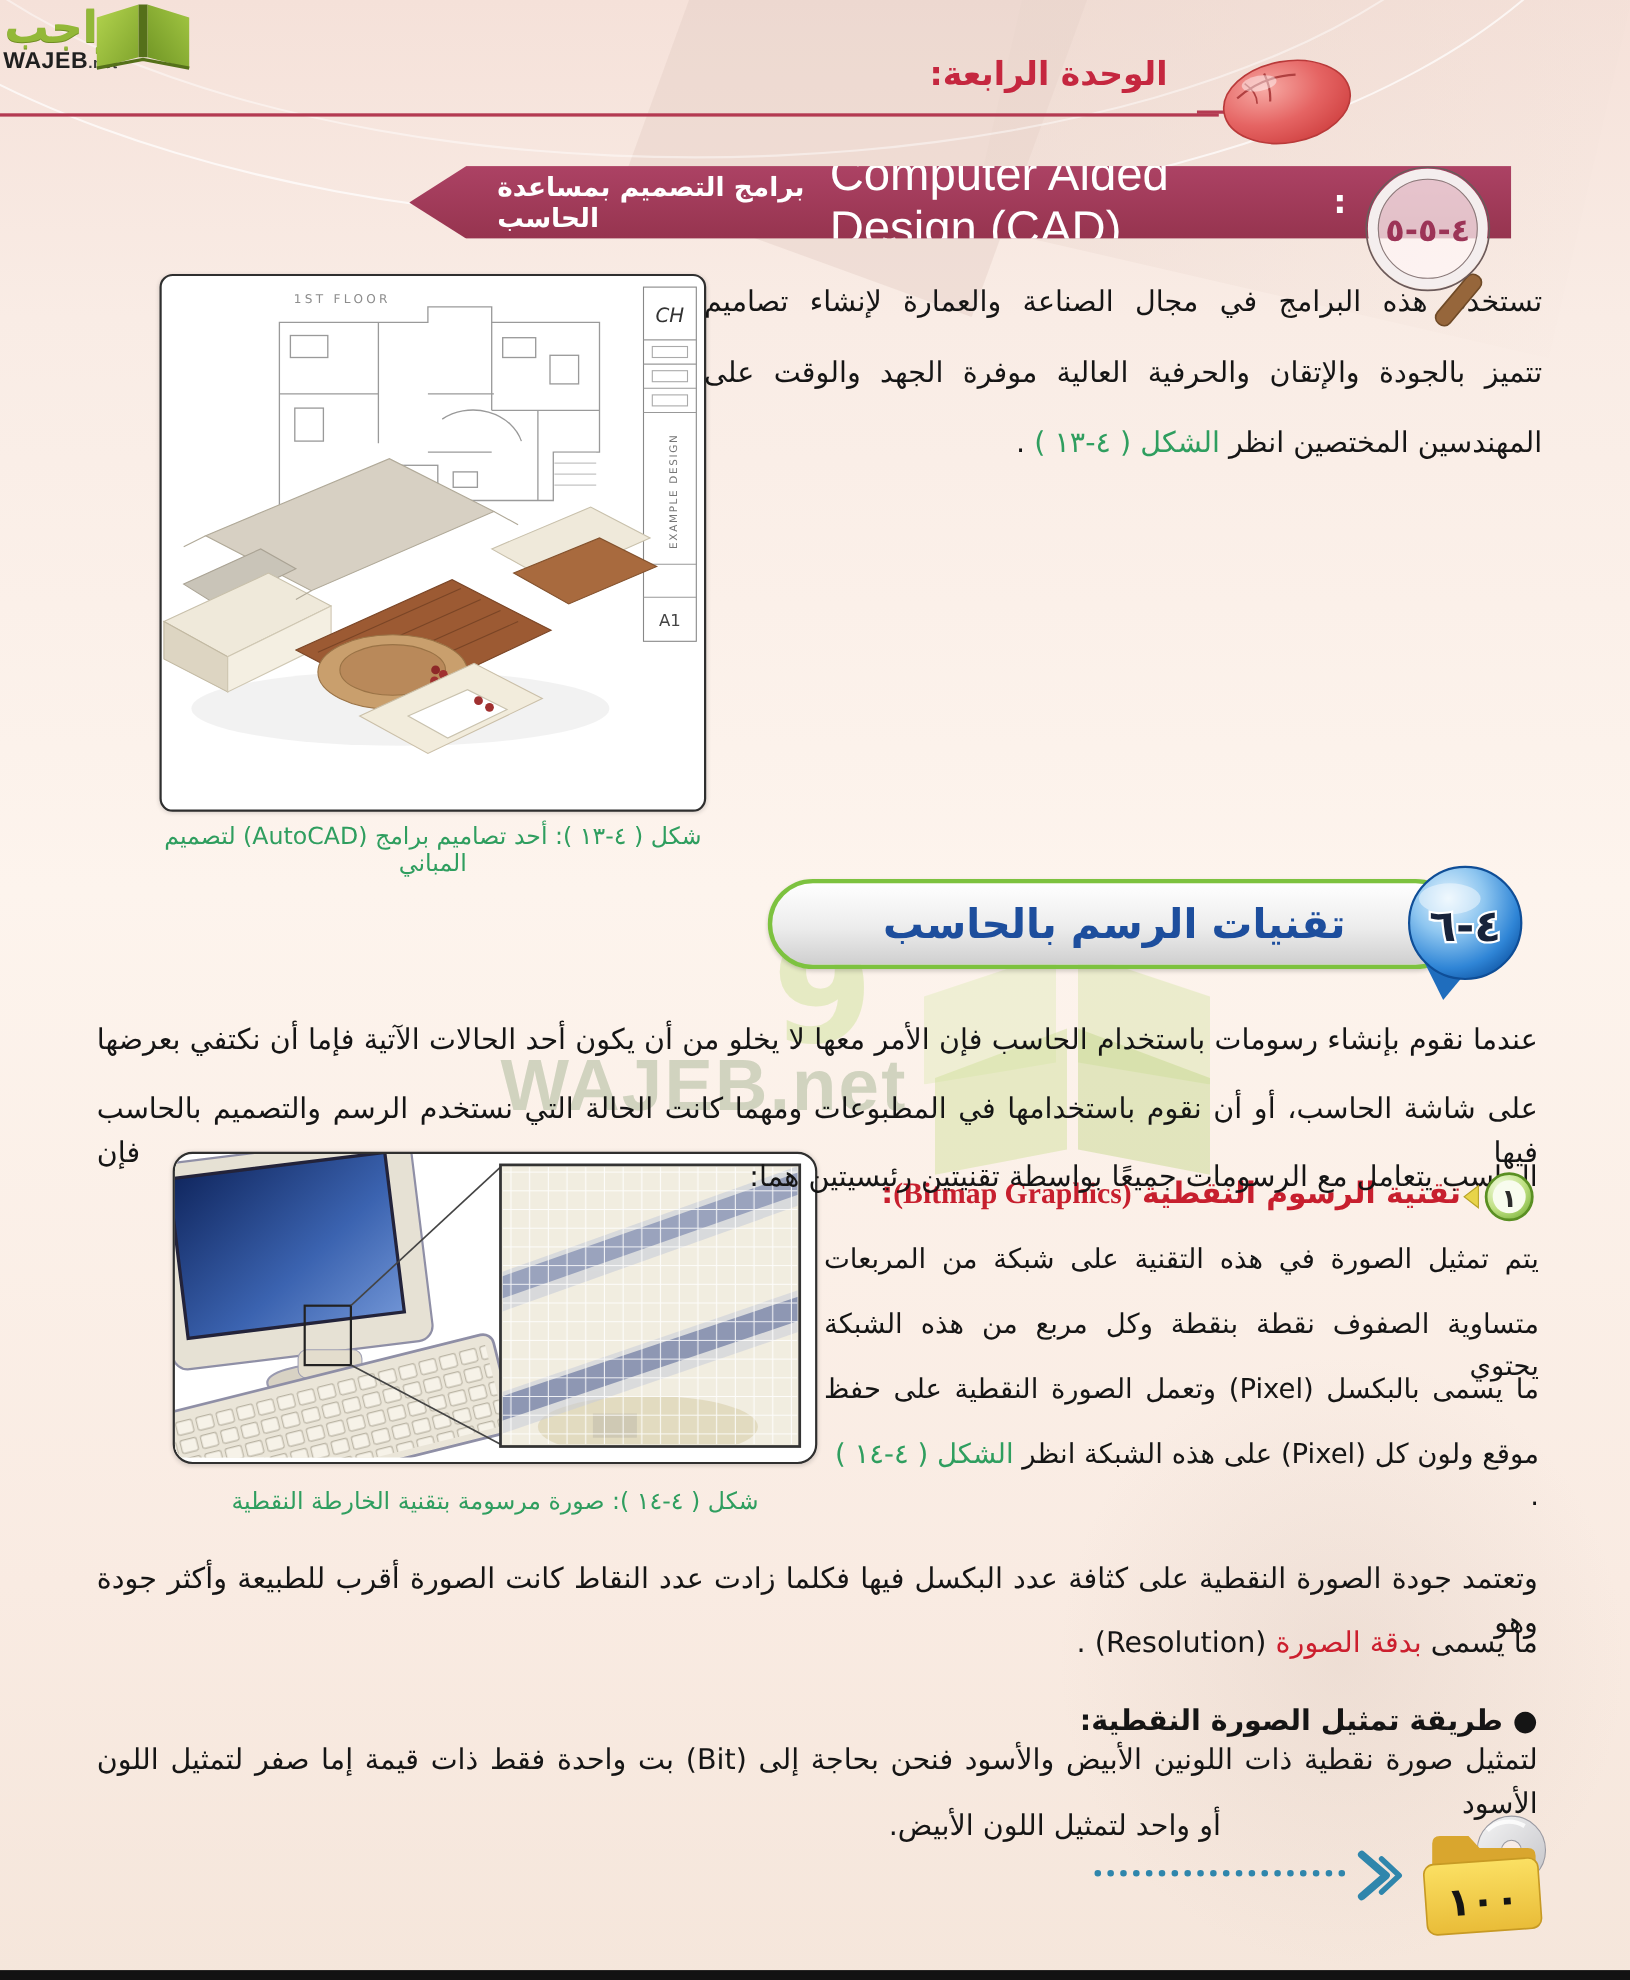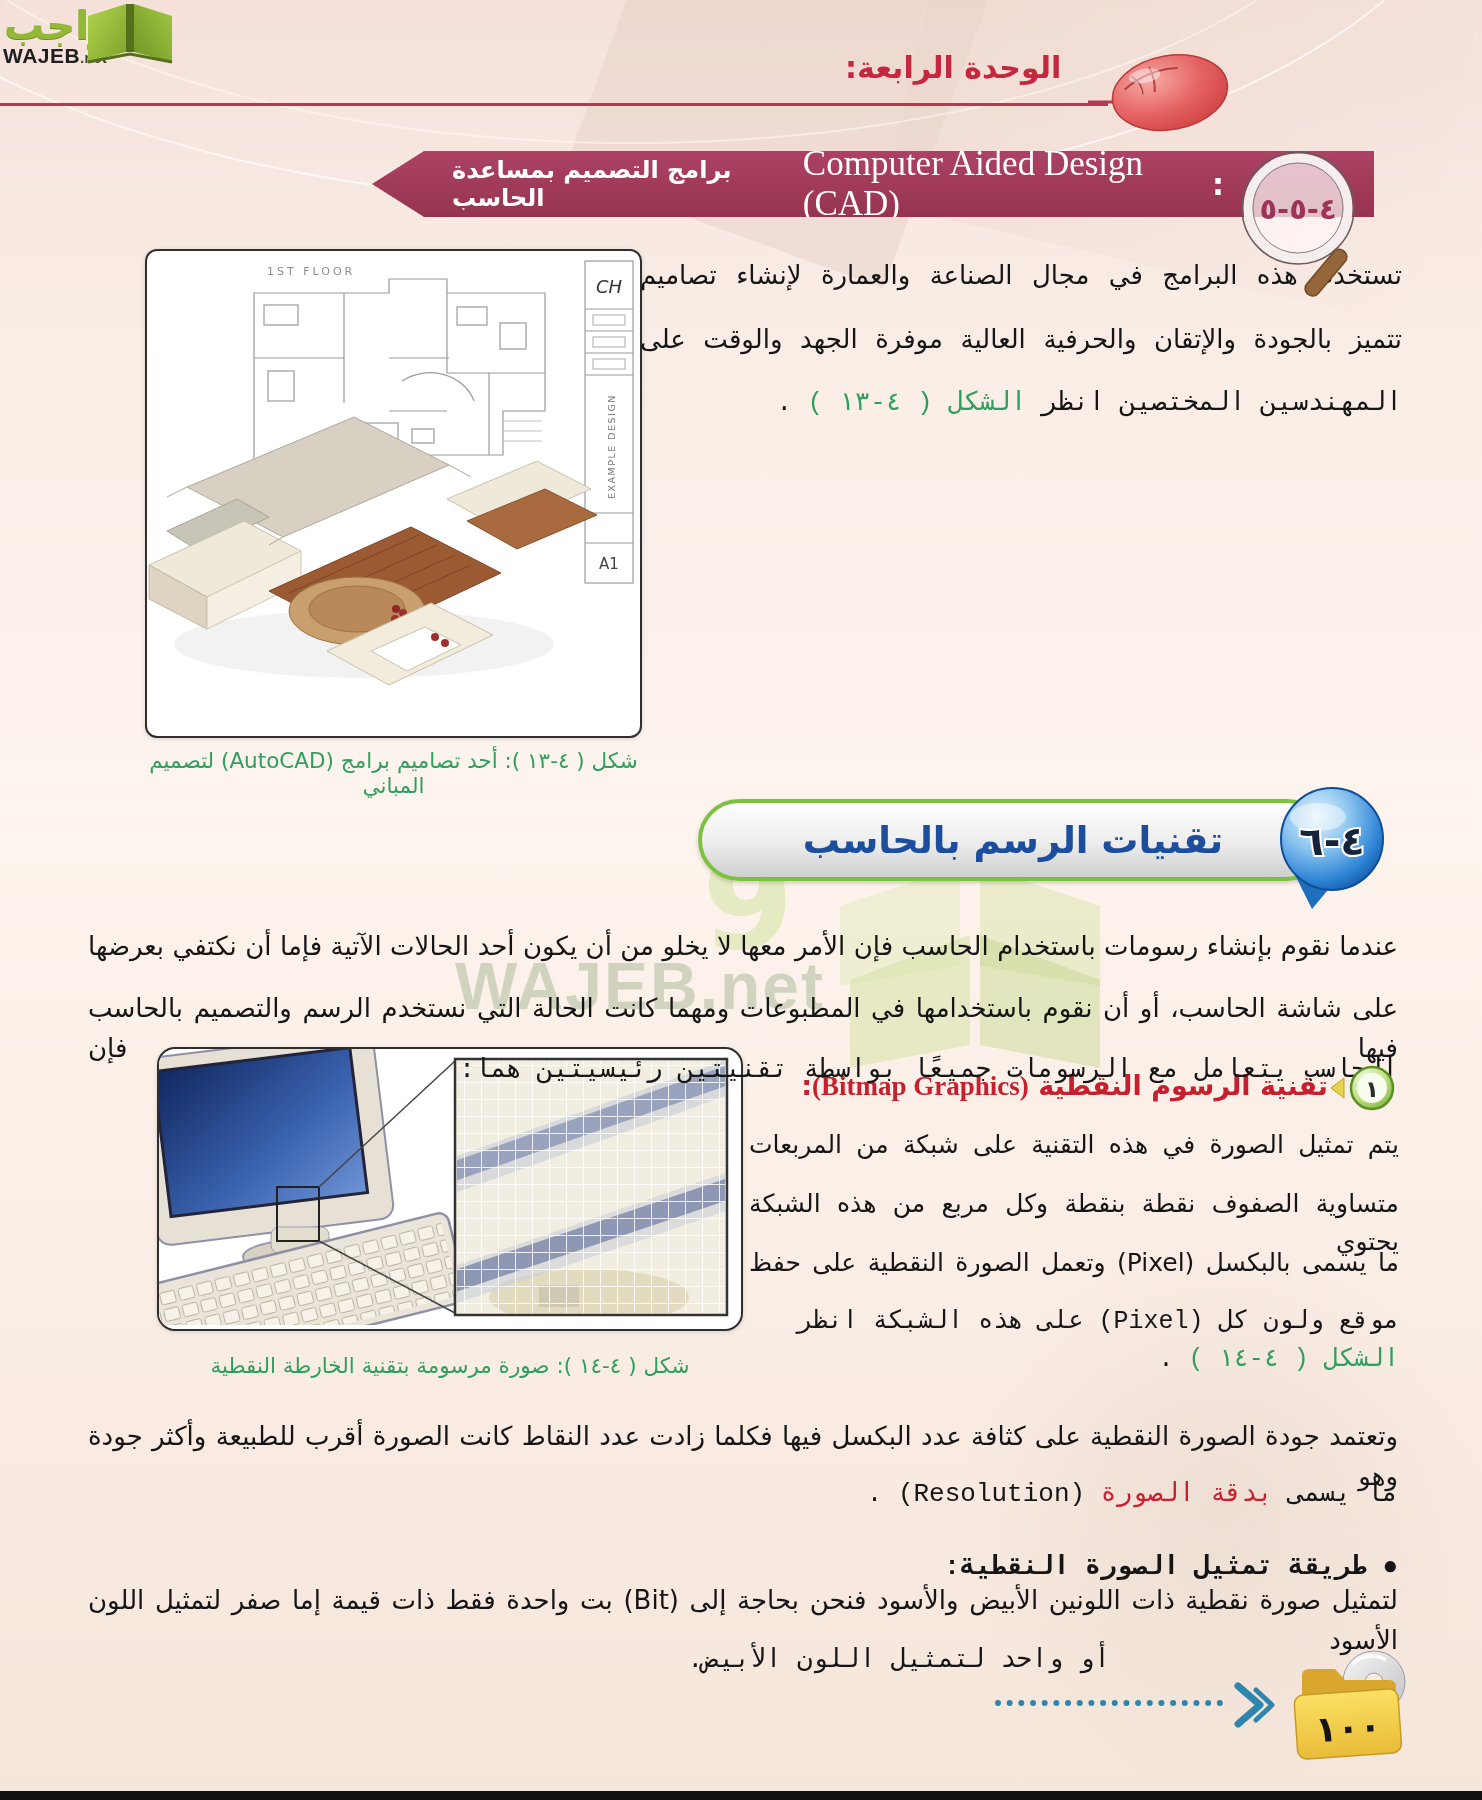--- a/index.html
+++ b/index.html
@@ -25,37 +25,37 @@
 
   
   .banner{
     position:absolute;left:372px;top:151px;width:1002px;height:66px;
     background:linear-gradient(180deg,#ac4264,#96344f);
     clip-path:polygon(0 50%,52px 0,100% 0,100% 100%,52px 100%);
     display:flex;align-items:center;justify-content:flex-start;
     padding:0 150px 0 80px;box-sizing:border-box;gap:14px;color:#fff;
   }
   .banner-ar{font-size:24px;font-weight:bold;}
-  .banner-en{font-family:Liberation Serif, serif;font-size:35px;}
+  .banner-en{font-family:Liberation Sans, sans-serif;font-size:43px;}
   .banner-colon{font-size:30px;font-weight:bold;}
 
   
   .fig-frame{position:absolute;background:#fff;border:2px solid #2f2f2f;border-radius:18px;box-shadow:0 1px 4px rgba(0,0,0,.15);overflow:hidden;}
   #fig13{left:145px;top:249px;width:493px;height:485px;border-radius:12px;}
   #fig14{left:157px;top:1047px;width:582px;height:280px;}
 
   .caption{position:absolute;color:#2f9e5f;font-size:21.5px;text-align:center;}
   #cap13{left:145px;top:748px;width:497px;}
   #cap14{left:157px;top:1353px;width:586px;}
 
   
   .para{position:absolute;color:#151515;font-size:26px;}
   .pline{line-height:40px;height:40px;margin-bottom:24px;direction:rtl;}
   .jline{text-align:justify;text-align-last:justify;}
-  .rline{text-align:right;font-family:Liberation Mono, monospace;}
+  .rline{text-align:right;}
   .greenref{color:#2f9e5f;}
   .redref{color:#cc1f2e;text-align:right;}
   #cad-para{left:640px;top:255px;width:762px;}
   #intro-para{left:88px;top:926px;width:1310px;z-index:2;}
   #intro-para .pline{margin-bottom:22px;}
   #bitmap-body{left:749px;top:1126px;width:650px;font-size:25px;}
   #bitmap-body .pline{line-height:38px;height:38px;margin-bottom:21px;}
   #res-para{left:88px;top:1416px;width:1310px;}
   #res-para .pline{margin-bottom:18px;}
   #bullet-head{left:88px;top:1550px;width:1310px;font-weight:bold;}

